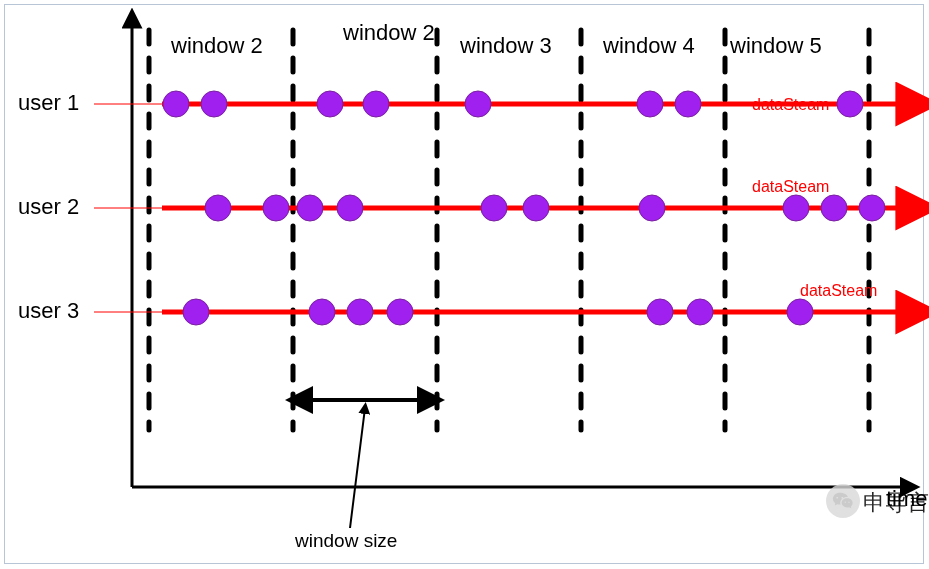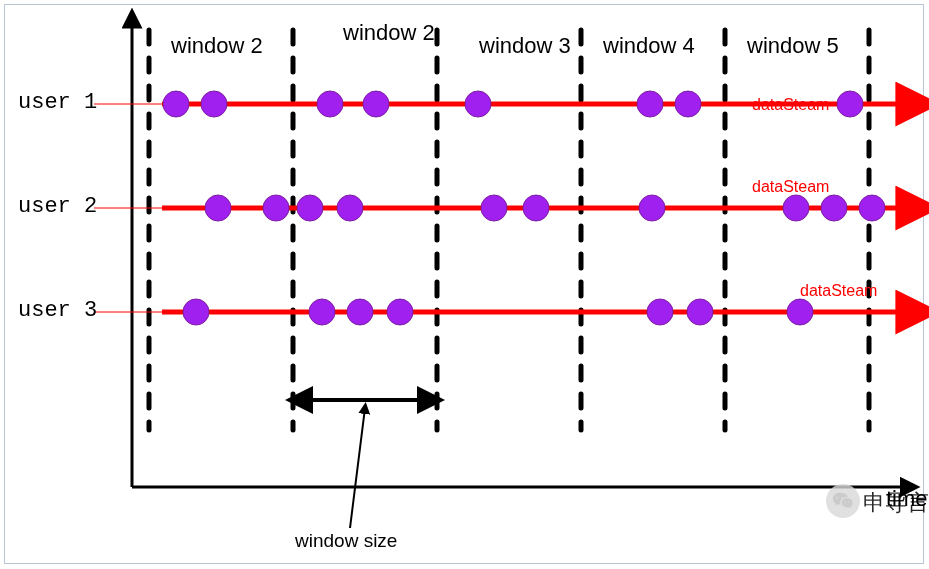--- a/index.html
+++ b/index.html
@@ -28,21 +28,20 @@
   }
   .window-label {
     position: absolute;
     font-size: 22px;
     color: #000;
   }
   .user-label {
     position: absolute;
     font-size: 22px;
     color: #000;
-    font-family: Liberation Mono, monospace;
   }
   .datastream-label {
     position: absolute;
     font-size: 16px;
     color: #ff0000;
     font-weight: 500;
     text-align: right;
   }
   .axis-label {
     position: absolute;
@@ -139,23 +138,23 @@
       <circle cx="800" cy="312" r="13" fill="#a020f0" stroke="#7b1fa2" stroke-width="1"></circle>
     </g>
   <g id="winsize-group">
       <line x1="299" y1="400" x2="431" y2="400" stroke="#000" stroke-width="4" marker-start="url(#arrow-black)" marker-end="url(#arrow-black)"></line>
       <line x1="350" y1="528" x2="365" y2="408" stroke="#000" stroke-width="2" marker-end="url(#arrow-black-small)"></line>
     </g>
 </svg>
 
 <div class="window-label" id="wlabel-0" style="left: 171px; top: 33px;">window 2</div>
 <div class="window-label" id="wlabel-1" style="left: 315px; top: 20px; margin-left: 28px;">window 2</div>
-<div class="window-label" id="wlabel-2" style="left: 479px; top: 33px;">window 3</div>
+<div class="window-label" id="wlabel-2" style="left: 460px; top: 33px;">window 3</div>
 <div class="window-label" id="wlabel-3" style="left: 603px; top: 33px;">window 4</div>
-<div class="window-label" id="wlabel-4" style="left: 747px; top: 33px;">window 5</div>
+<div class="window-label" id="wlabel-4" style="left: 730px; top: 33px;">window 5</div>
 
 <div class="user-label" id="ulabel-0" style="left: 18px; top: 90px;">user 1</div>
 <div class="user-label" id="ulabel-1" style="left: 18px; top: 194px;">user 2</div>
 <div class="user-label" id="ulabel-2" style="left: 18px; top: 298px;">user 3</div>
 
 <div class="datastream-label" id="ds-0" style="left: 752px; top: 96px;">dataSteam</div>
 <div class="datastream-label" id="ds-1" style="left: 752px; top: 178px;">dataSteam</div>
 <div class="datastream-label" id="ds-2" style="left: 800px; top: 282px;">dataSteam</div>
 
 <div class="axis-label" id="xlabel" style="left: 842px; top: 486px; margin-left: 44px;">time</div>

